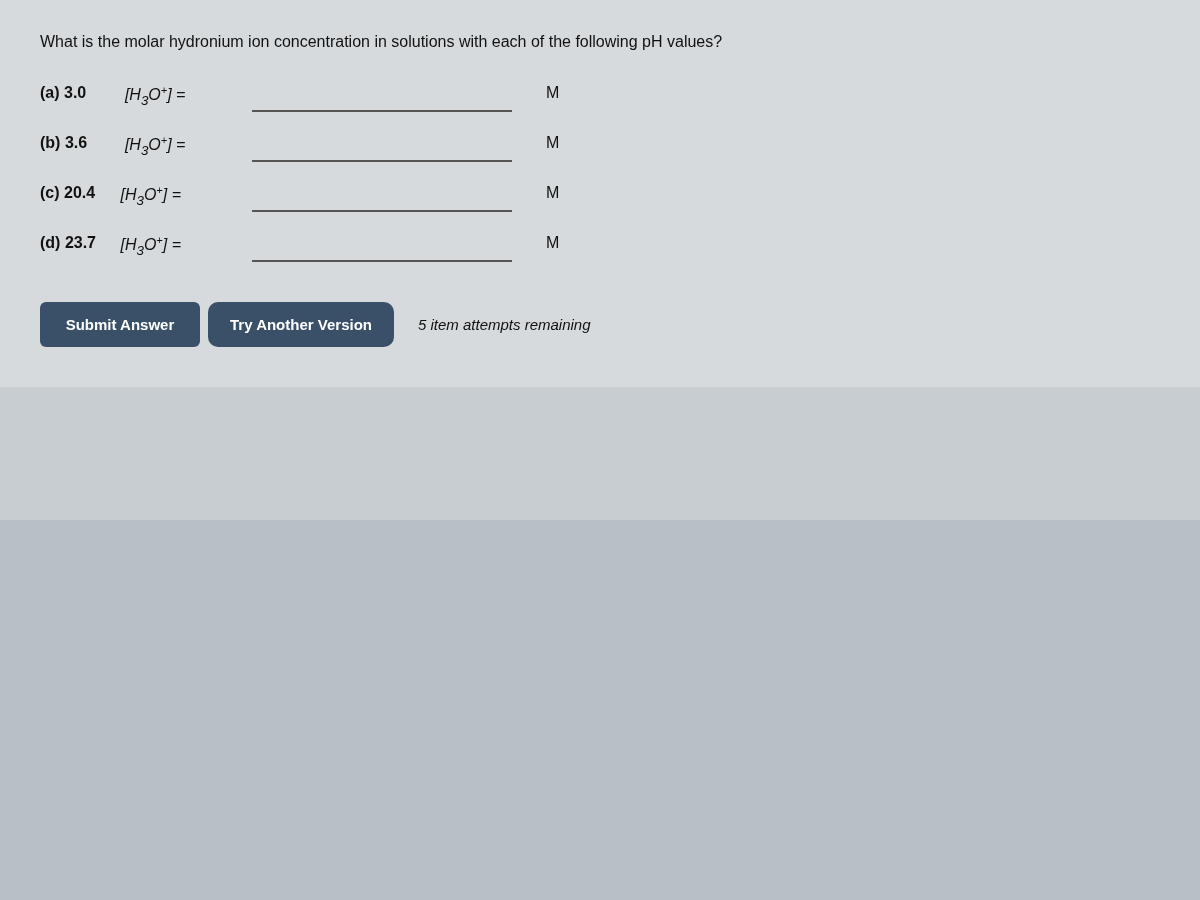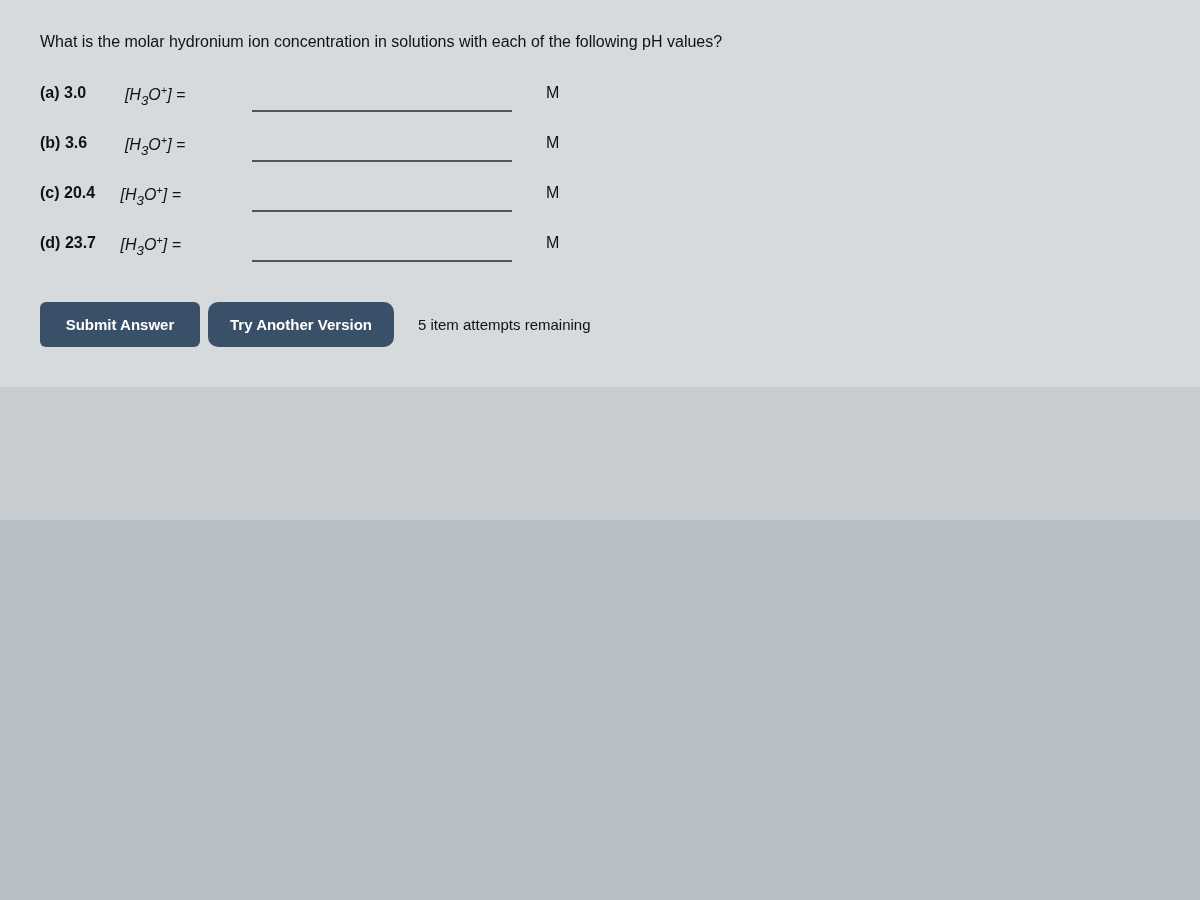--- a/index.html
+++ b/index.html
@@ -128,20 +128,21 @@
       font-weight: bold;
       cursor: pointer;
       border-radius: 10px;
       min-width: 180px;
     }
 
     .attempts-text {
       font-size: 15px;
       color: #111;
       margin-left: 16px;
+      font-style: italic;
     }
 
     sup {
       font-size: 11px;
     }
 
     .lower-area {
       position: absolute;
       top: 520px;
       left: 0;

